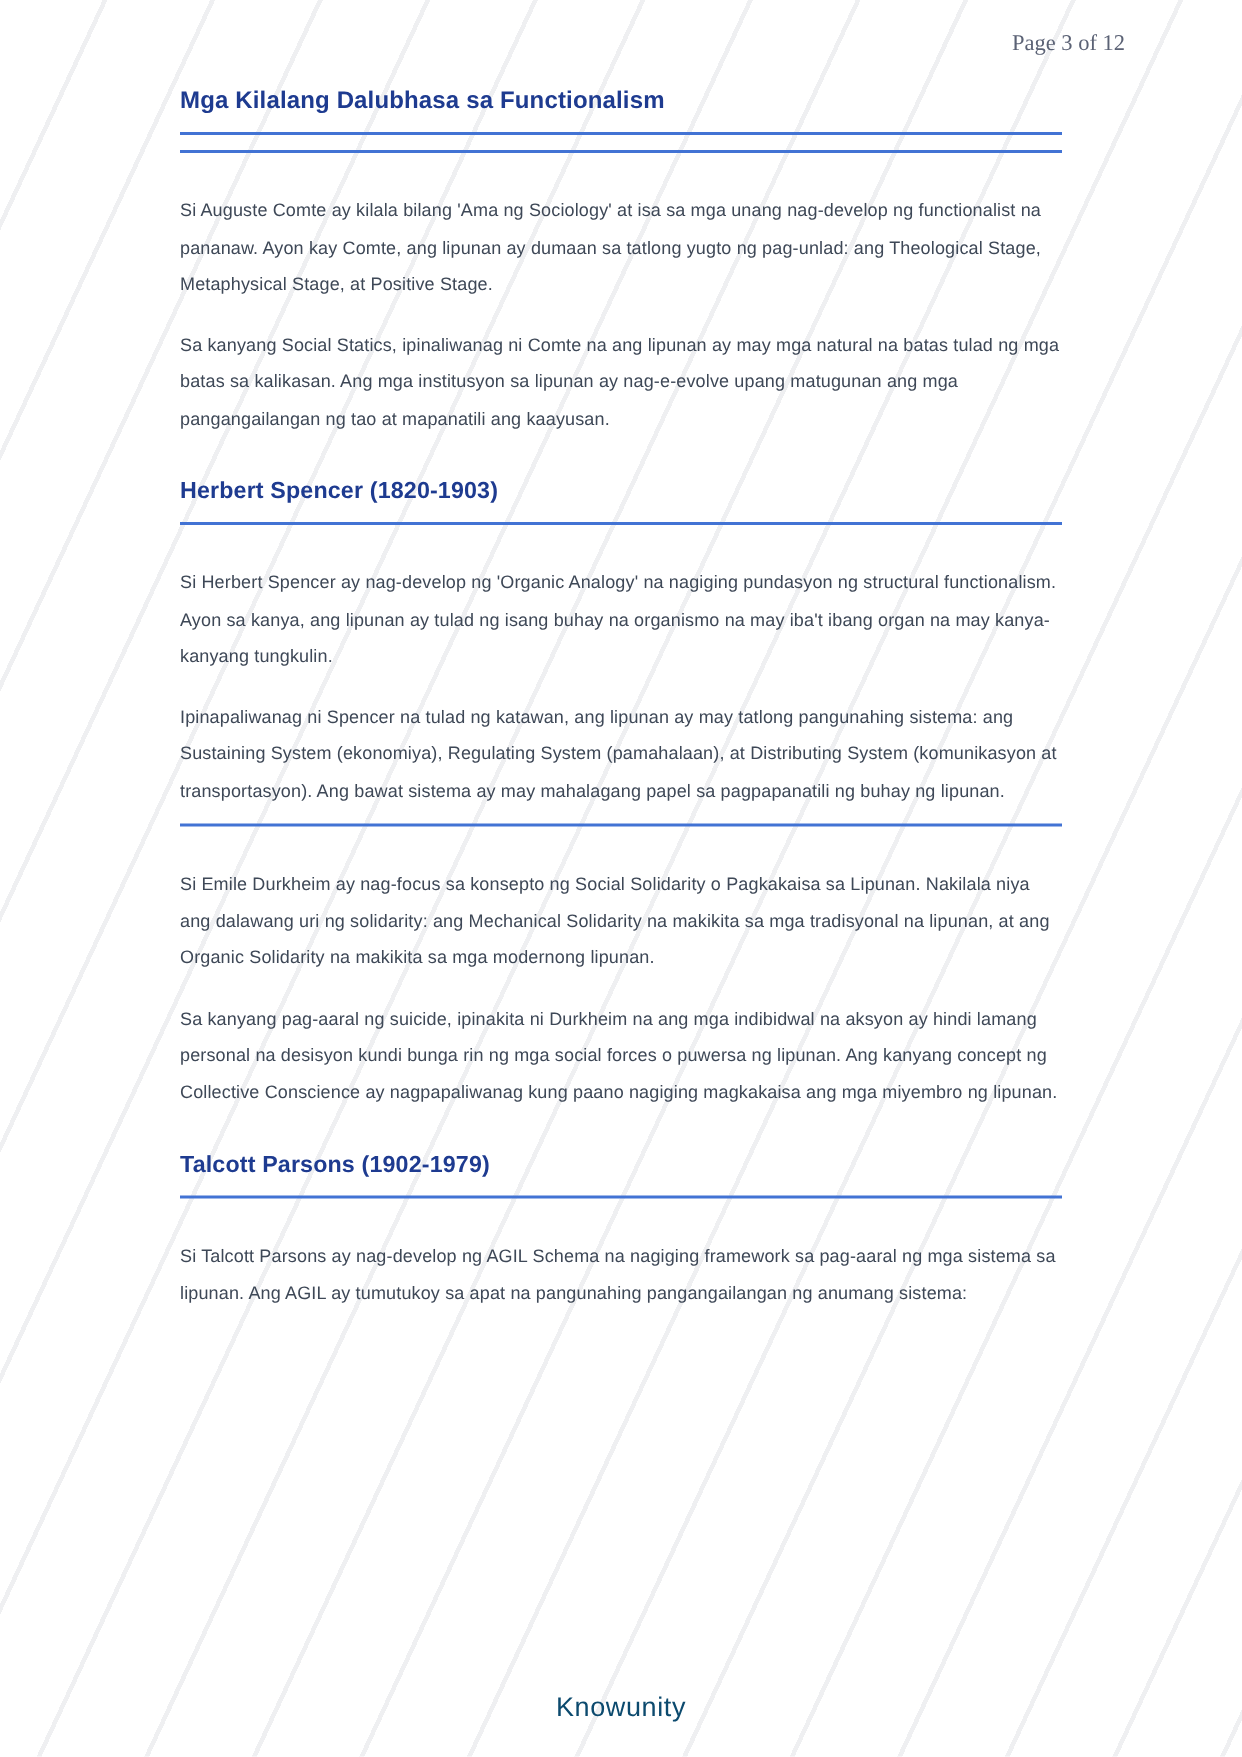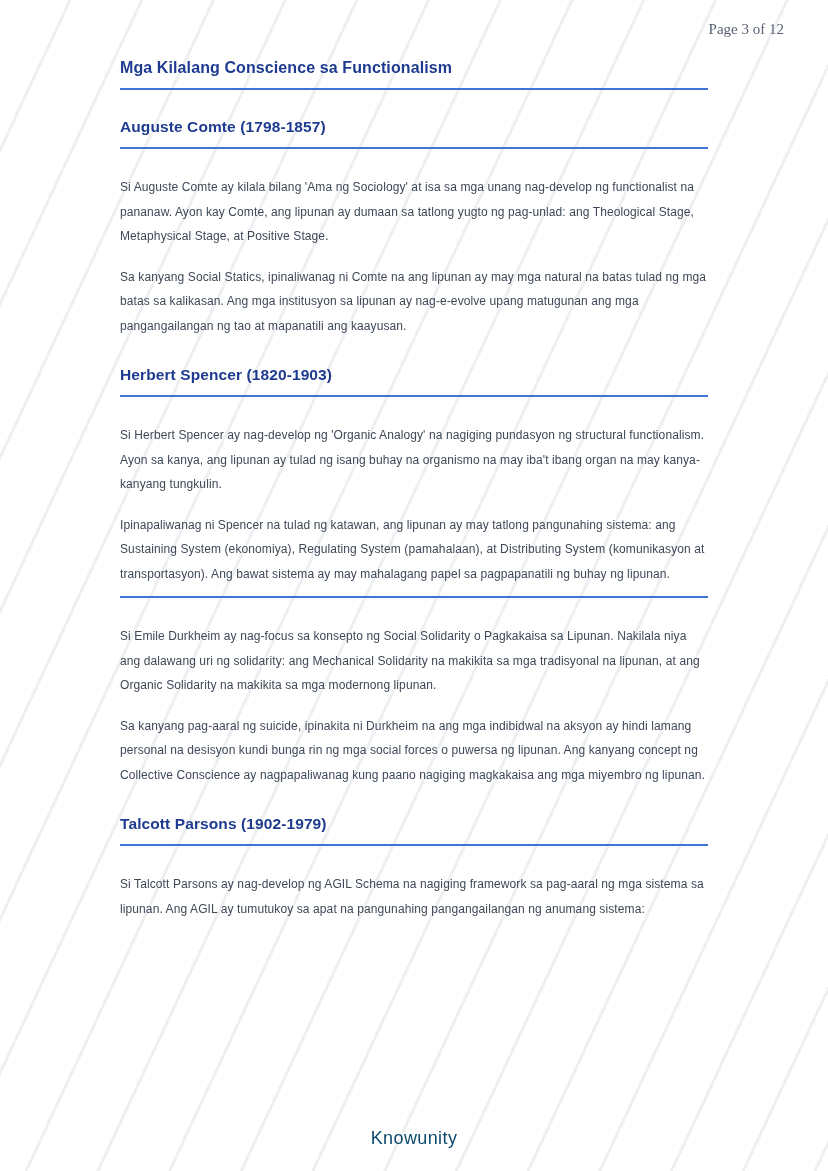--- a/index.html
+++ b/index.html
@@ -21,21 +21,21 @@
       rgba(255,255,255,0) 62px,
       rgba(108,114,132,0.11) 62px,
       rgba(108,114,132,0.11) 65px
     );
     pointer-events: none;
     z-index: 0;
   }
   .page-indicator {
     position: absolute;
     top: 21px;
-    right: 44px;
+    right: 78px;
     font-family: "Liberation Serif", serif;
     font-size: 15px;
     color: #5b6275;
     z-index: 1;
   }
   .doc {
     position: relative;
     z-index: 1;
     box-sizing: border-box;
     width: 828px;
@@ -82,26 +82,25 @@
 </head>
 <body>
 
 <div class="stripes"></div>
 
 <div class="page-indicator">Page 3 of 12</div>
 
 <main class="doc">
 
   <header>
-    <h1 class="doc-title">Mga Kilalang Conscience sa Functionalism</h1>
+    <h1 class="doc-title">Mga Kilalang Dalubhasa sa Functionalism</h1>
     <div class="rule"></div>
   </header>
 
   <section>
-    <h2 class="section-heading">Auguste Comte (1798-1857)</h2>
     <div class="rule"></div>
     <p>Si Auguste Comte ay kilala bilang 'Ama ng Sociology' at isa sa mga unang nag-develop ng functionalist na pananaw. Ayon kay Comte, ang lipunan ay dumaan sa tatlong yugto ng pag-unlad: ang Theological Stage, Metaphysical Stage, at Positive Stage.</p>
     <p>Sa kanyang Social Statics, ipinaliwanag ni Comte na ang lipunan ay may mga natural na batas tulad ng mga batas sa kalikasan. Ang mga institusyon sa lipunan ay nag-e-evolve upang matugunan ang mga pangangailangan ng tao at mapanatili ang kaayusan.</p>
   </section>
 
   <section>
     <h2 class="section-heading">Herbert Spencer (1820-1903)</h2>
     <div class="rule"></div>
     <p>Si Herbert Spencer ay nag-develop ng 'Organic Analogy' na nagiging pundasyon ng structural functionalism. Ayon sa kanya, ang lipunan ay tulad ng isang buhay na organismo na may iba't ibang organ na may kanya-kanyang tungkulin.</p>
     <p>Ipinapaliwanag ni Spencer na tulad ng katawan, ang lipunan ay may tatlong pangunahing sistema: ang Sustaining System (ekonomiya), Regulating System (pamahalaan), at Distributing System (komunikasyon at transportasyon). Ang bawat sistema ay may mahalagang papel sa pagpapanatili ng buhay ng lipunan.</p>

